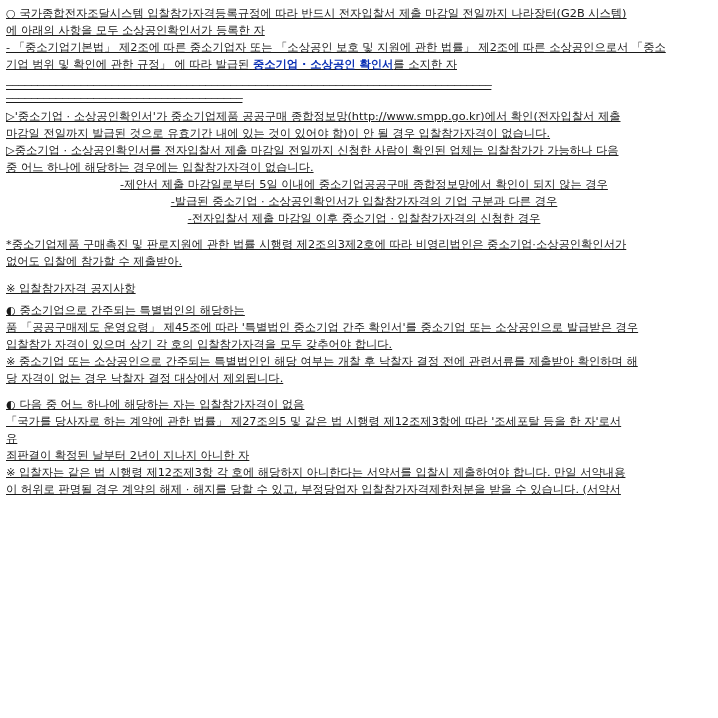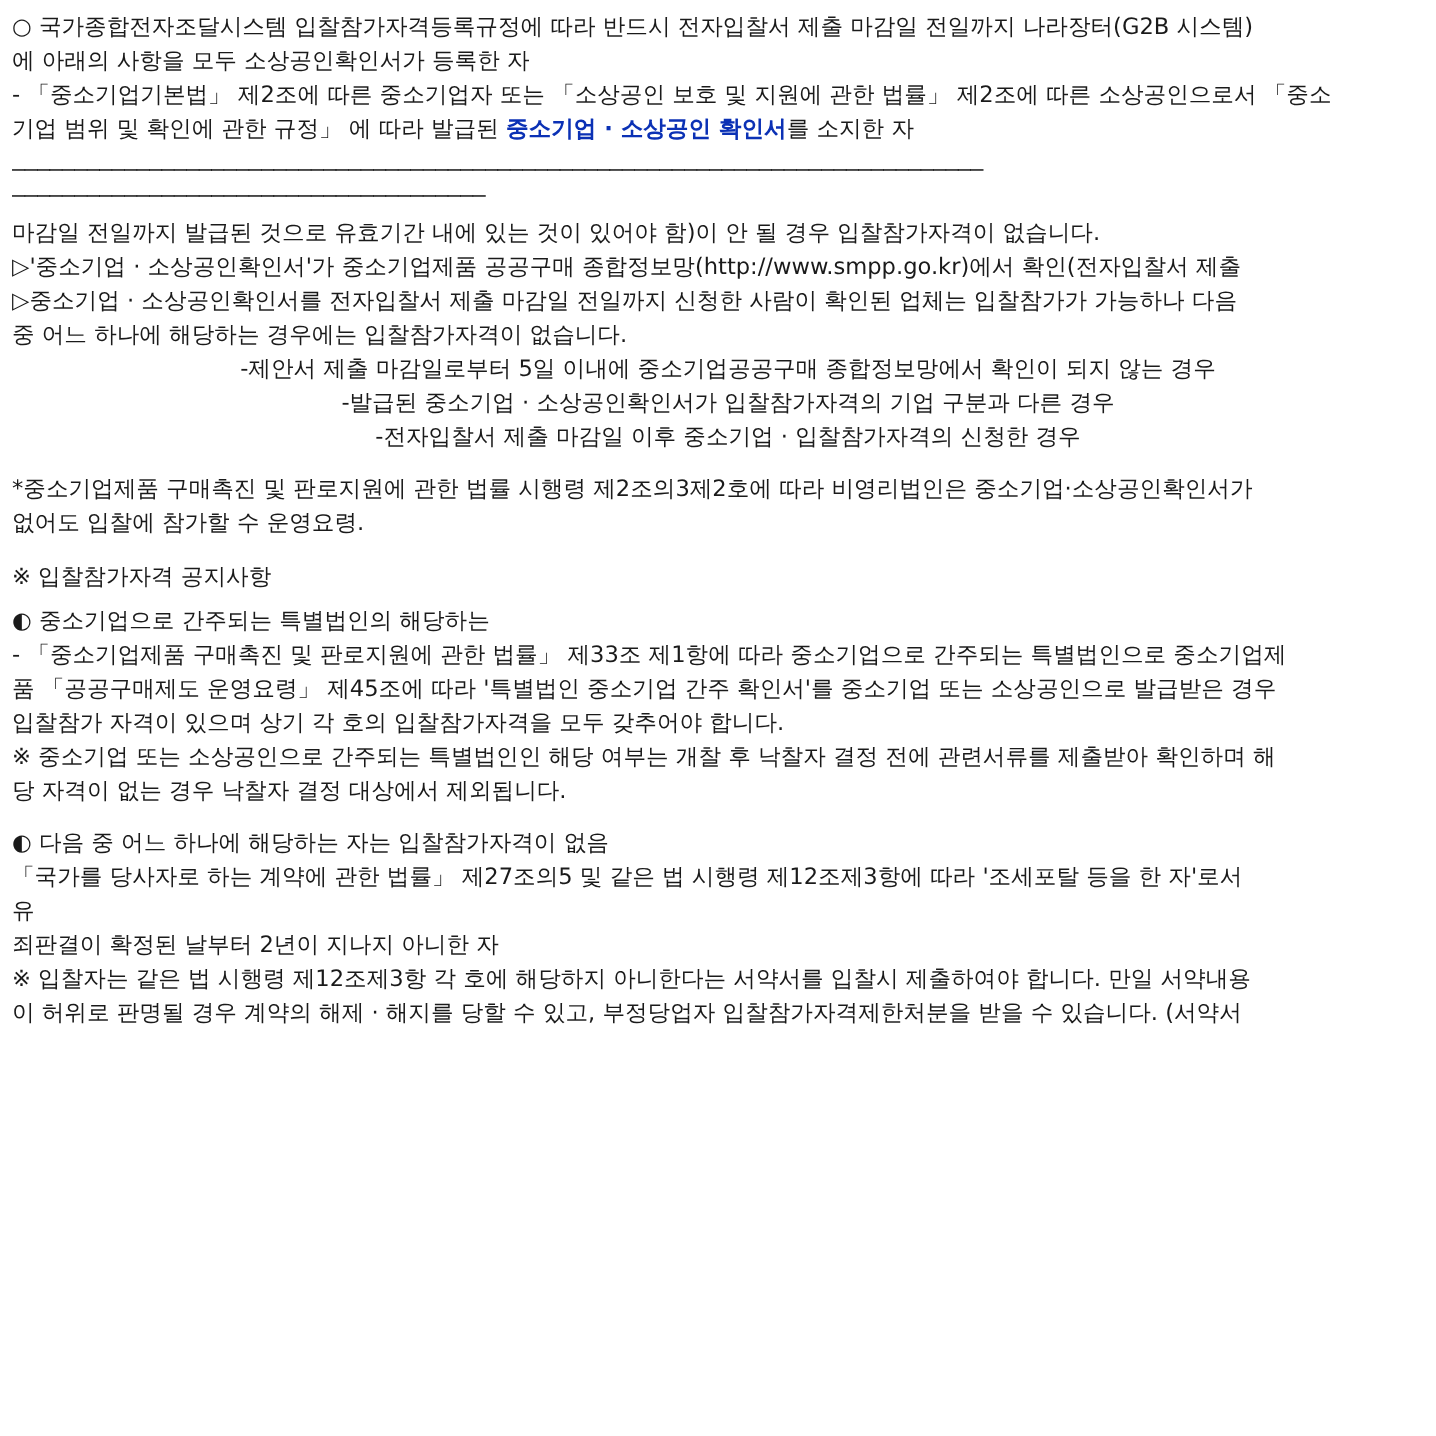--- a/index.html
+++ b/index.html
@@ -20,21 +20,21 @@
     width: 718px;
     height: 718px;
     padding: 6px 6px 0 6px;
     box-sizing: border-box;
   }
   p {
     margin: 0 0 1px 0;
     white-space: pre-wrap;
     word-break: break-all;
   }
-  .blk { margin-bottom: 0; }
+  .blk { margin-bottom: 0; text-decoration: underline; }
   .gap { height: 9px; }
   .gap-sm { height: 5px; }
   .blue { color: #0b31b5; font-weight: bold; }
   .underline { text-decoration: underline; }
   .dash-rule {
     font-family: "DejaVu Sans Mono", "Liberation Mono", monospace;
     font-size: 11px;
     letter-spacing: -0.4px;
     line-height: 1.05;
     color: #111;
@@ -58,43 +58,42 @@
   <div class="gap-sm"></div>
 
   <div class="blk">
     <p class="dash-rule">――――――――――――――――――――――――――――――――――――――――――――――――――――――――――――――――――――――――――――――</p>
     <p class="dash-rule">――――――――――――――――――――――――――――――――――――――</p>
   </div>
 
   <div class="gap-sm"></div>
 
   <div class="blk">
+    <p>▷'중소기업 · 소상공인확인서'가 중소기업제품 공공구매 종합정보망(http://www.smpp.go.kr)에서 확인(전자입찰서 제출</p>
     <p>마감일 전일까지 발급된 것으로 유효기간 내에 있는 것이 있어야 함)이 안 될 경우 입찰참가자격이 없습니다.</p>
-    <p>▷'중소기업 · 소상공인확인서'가 중소기업제품 공공구매 종합정보망(http://www.smpp.go.kr)에서 확인(전자입찰서 제출</p>
     <p>▷중소기업 · 소상공인확인서를 전자입찰서 제출 마감일 전일까지 신청한 사람이 확인된 업체는 입찰참가가 가능하나 다음</p>
     <p>중 어느 하나에 해당하는 경우에는 입찰참가자격이 없습니다.</p>
     <p class="indent1">-제안서 제출 마감일로부터 5일 이내에 중소기업공공구매 종합정보망에서 확인이 되지 않는 경우</p>
     <p class="indent1">-발급된 중소기업 · 소상공인확인서가 입찰참가자격의 기업 구분과 다른 경우</p>
     <p class="indent1">-전자입찰서 제출 마감일 이후 중소기업 · 입찰참가자격의 신청한 경우</p>
   </div>
 
   <div class="gap"></div>
 
   <div class="blk">
     <p>*중소기업제품 구매촉진 및 판로지원에 관한 법률 시행령 제2조의3제2호에 따라 비영리법인은 중소기업·소상공인확인서가</p>
-    <p>없어도 입찰에 참가할 수 운영요령.</p>
+    <p>없어도 입찰에 참가할 수 제출받아.</p>
   </div>
 
   <div class="gap"></div>
 
   <div class="blk">
     <p>※ 입찰참가자격 공지사항</p>
     <div class="gap-sm"></div>
     <p>◐ 중소기업으로 간주되는 특별법인의 해당하는</p>
-    <p>- 「중소기업제품 구매촉진 및 판로지원에 관한 법률」 제33조 제1항에 따라 중소기업으로 간주되는 특별법인으로 중소기업제</p>
     <p>품 「공공구매제도 운영요령」 제45조에 따라 '특별법인 중소기업 간주 확인서'를 중소기업 또는 소상공인으로 발급받은 경우</p>
     <p>입찰참가 자격이 있으며 상기 각 호의 입찰참가자격을 모두 갖추어야 합니다.</p>
     <p>※ 중소기업 또는 소상공인으로 간주되는 특별법인인 해당 여부는 개찰 후 낙찰자 결정 전에 관련서류를 제출받아 확인하며 해</p>
     <p>당 자격이 없는 경우 낙찰자 결정 대상에서 제외됩니다.</p>
   </div>
 
   <div class="gap"></div>
 
   <div class="blk">
     <p>◐ 다음 중 어느 하나에 해당하는 자는 입찰참가자격이 없음</p>

